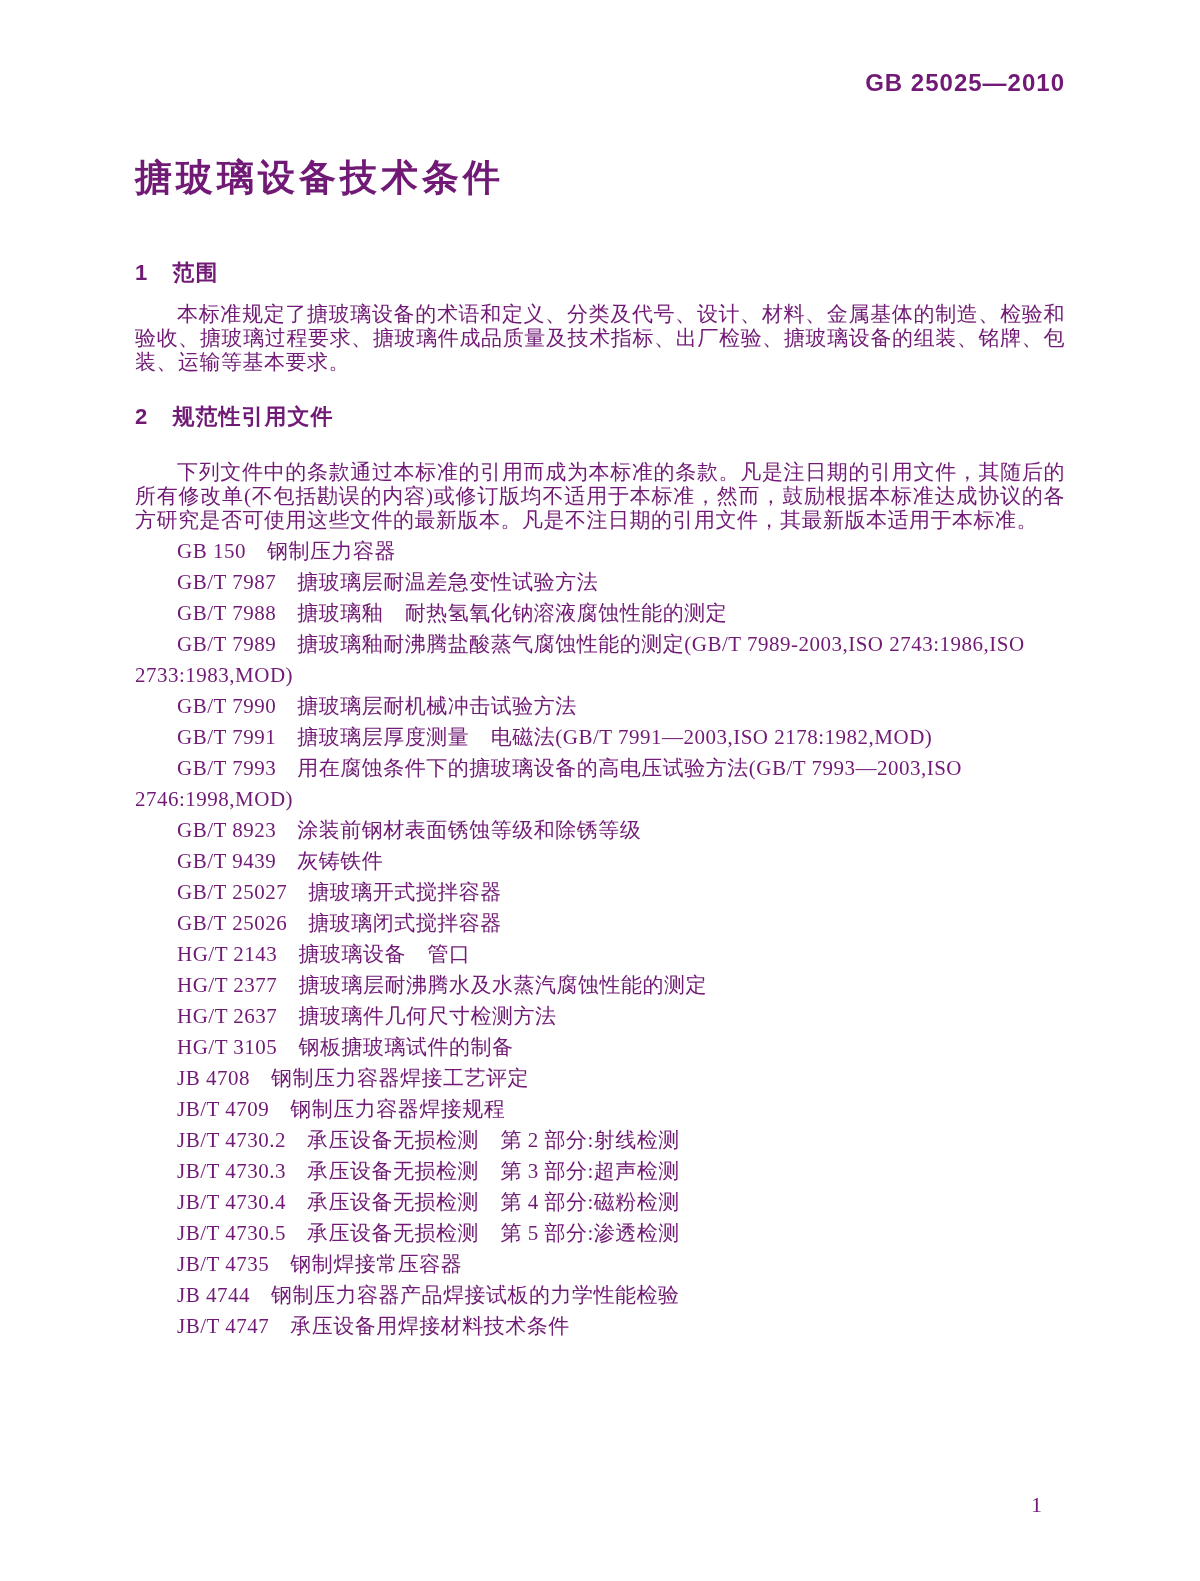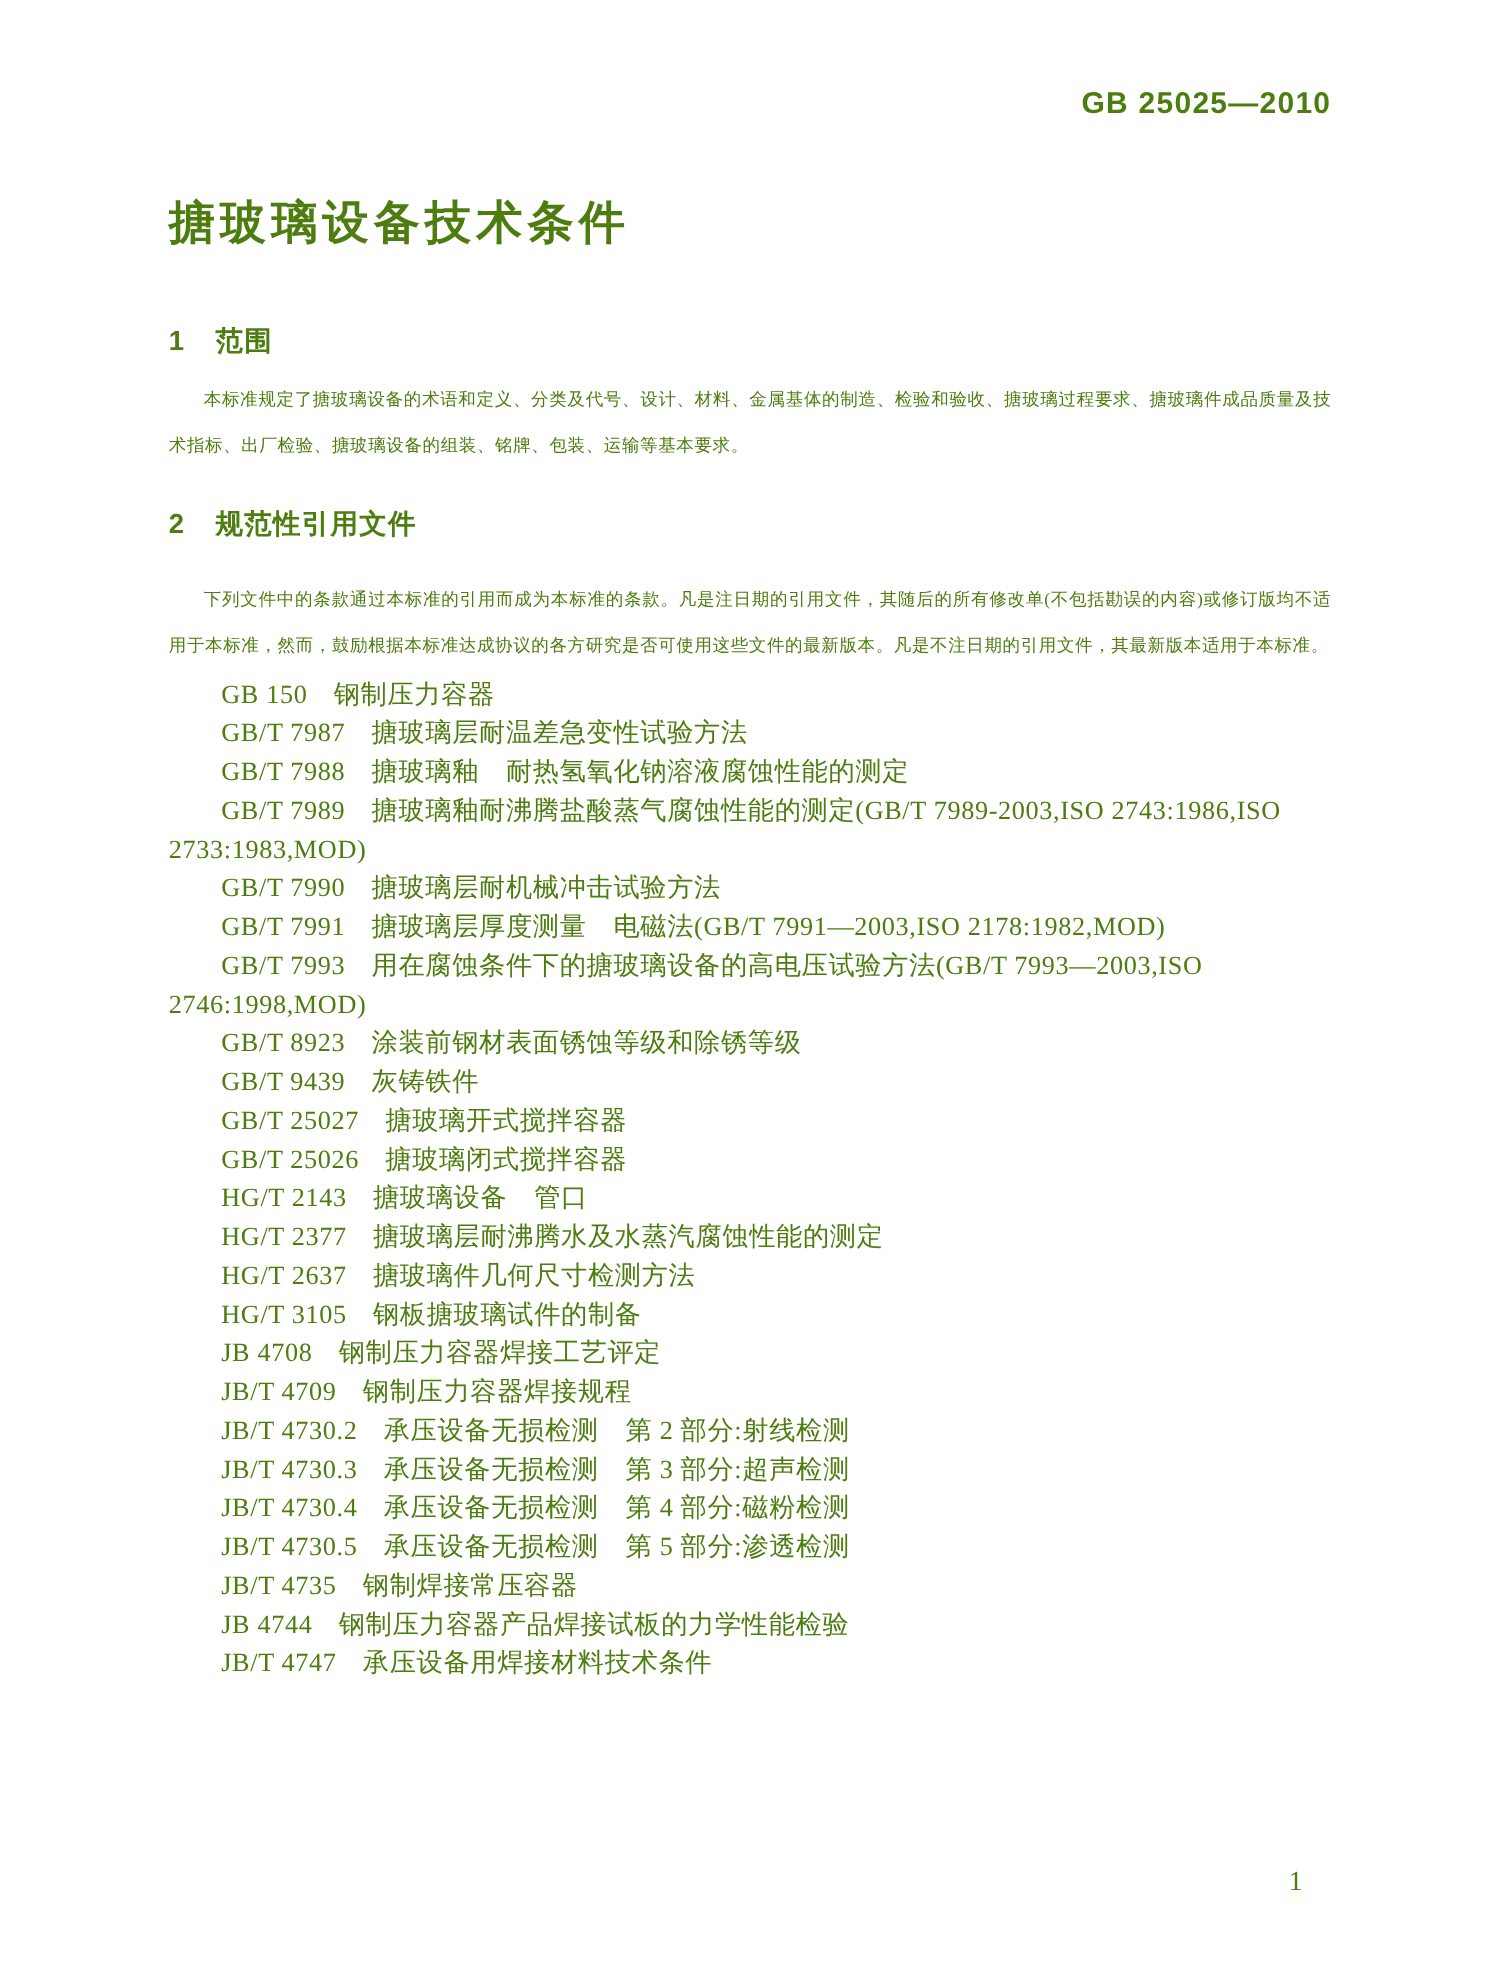--- a/index.html
+++ b/index.html
@@ -7,21 +7,21 @@
     padding: 0;
     background: #ffffff;
   }
   .page {
     position: relative;
     width: 1200px;
     height: 1581px;
     margin: 0 auto;
     box-sizing: border-box;
     background: #ffffff;
-    color: #4d7c0f;
+    color: #701a75;
     padding: 70px 135px 0 135px;
     font-family: "Liberation Serif", serif;
     overflow: hidden;
   }
   .doc-code {
     text-align: right;
     font-family: "Liberation Sans", sans-serif;
     font-weight: bold;
     font-size: 24px;
     line-height: 26px;
@@ -46,22 +46,22 @@
   }
   .sec-heading .sec-num {
     margin-right: 1.1em;
   }
   .sec-heading--refs {
     margin-top: 28px;
     margin-bottom: 28px;
   }
   .para {
     margin: 0;
-    font-size: 14px;
-    line-height: 37px;
+    font-size: 21px;
+    line-height: 24px;
     text-indent: 2em;
     text-align: justify;
     letter-spacing: 0.5px;
   }
   .ref-list {
     list-style: none;
     margin: 4px 0 0 0;
     padding: 0;
   }
   .ref-item {

